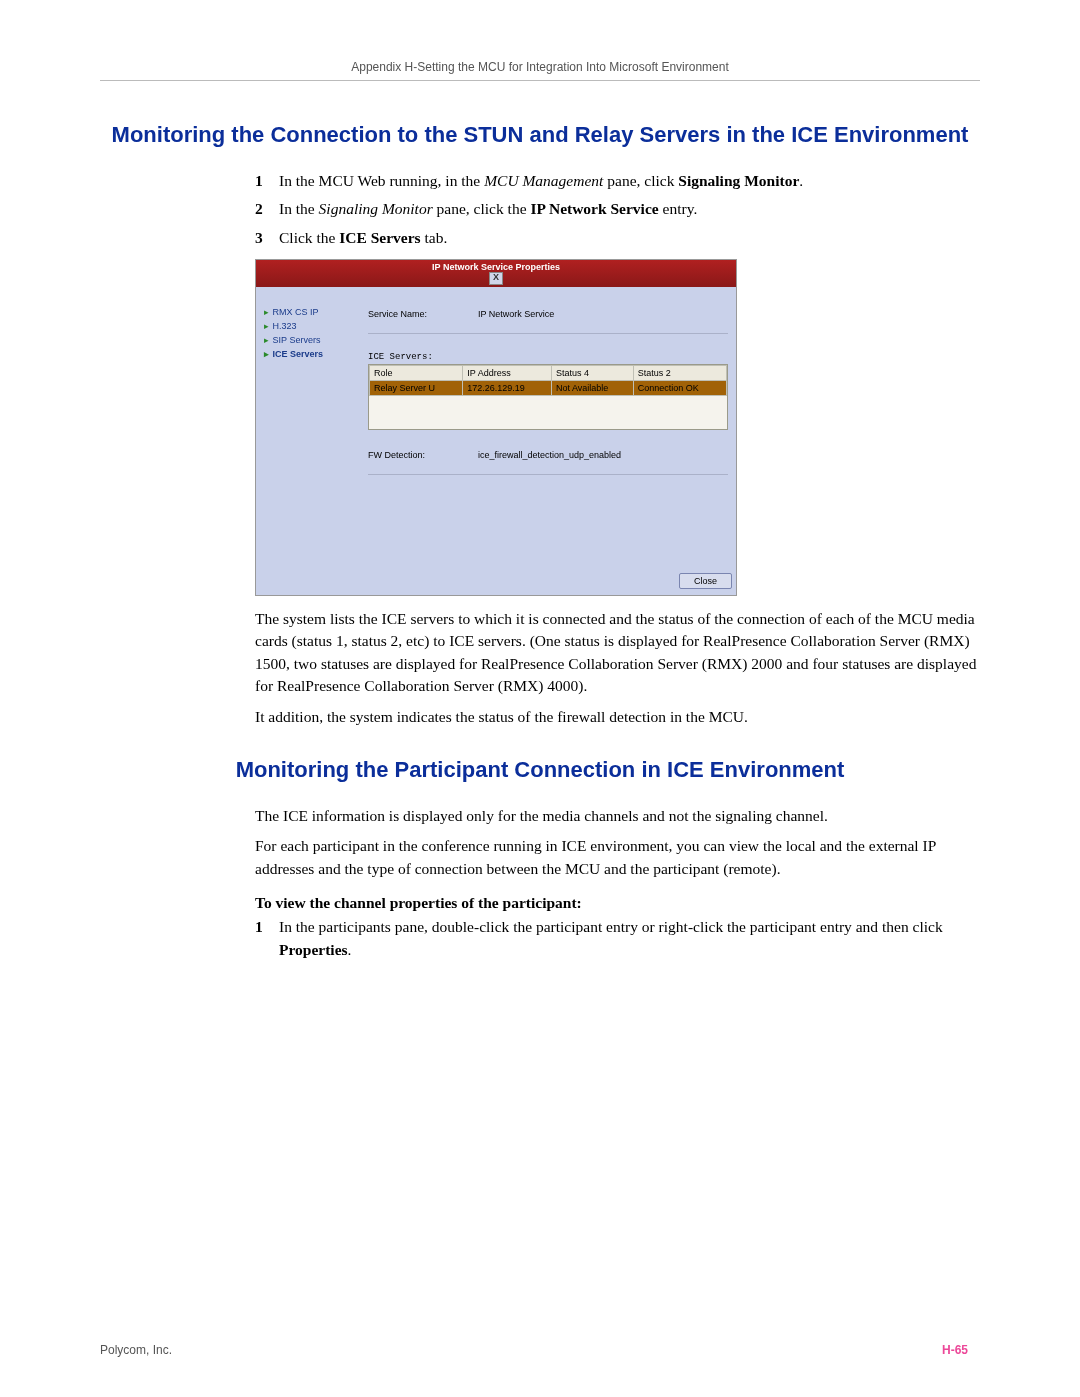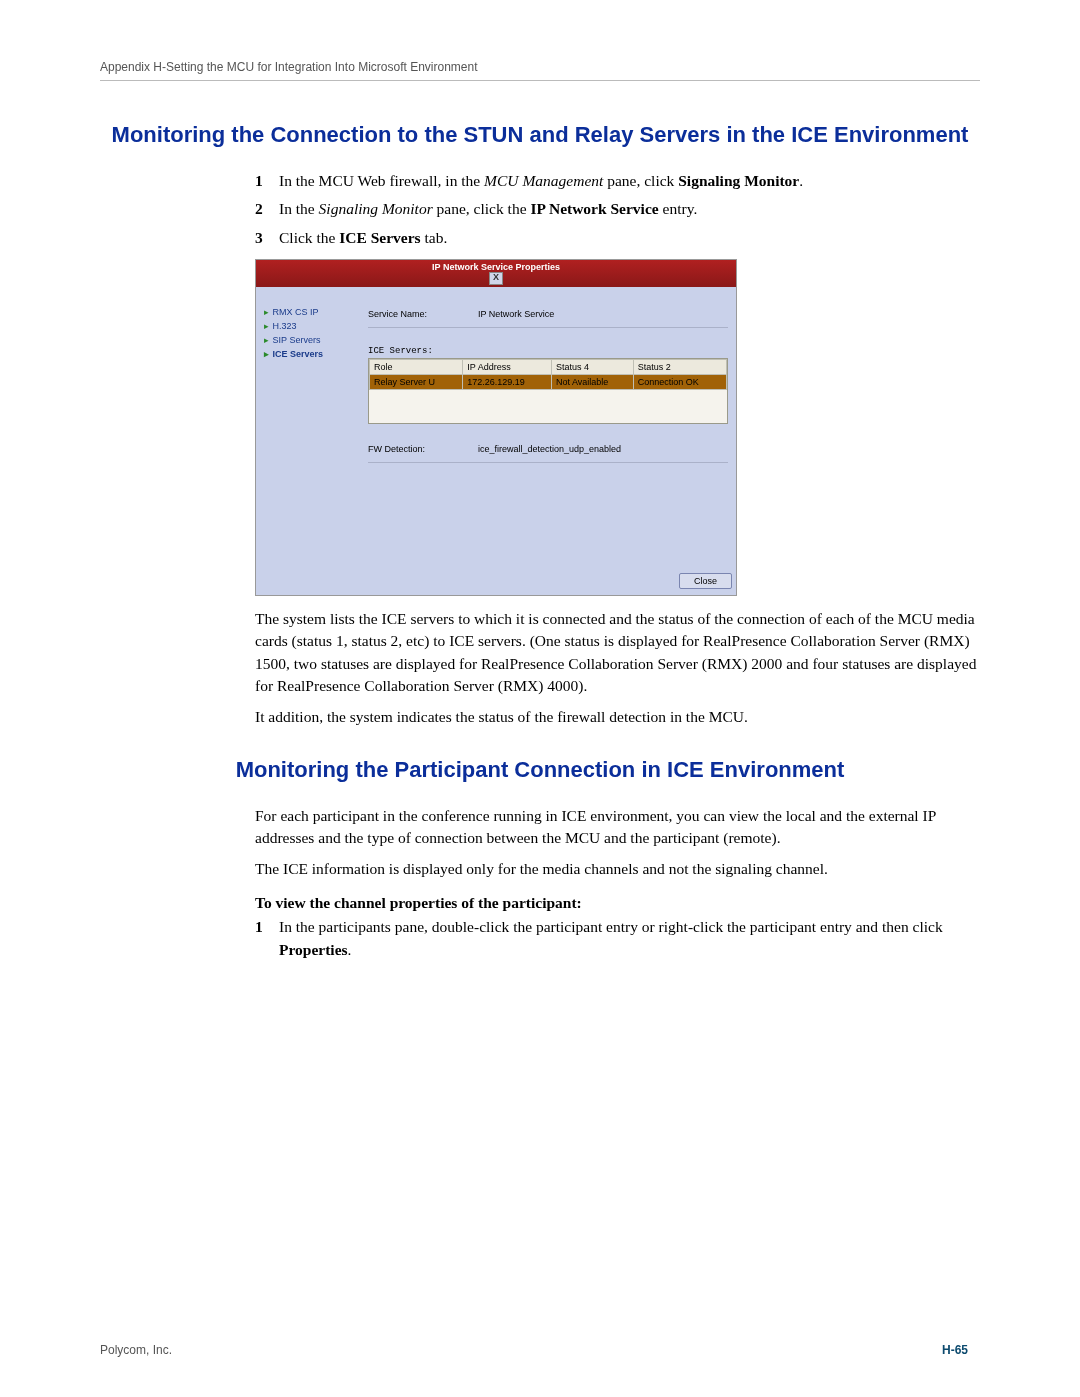--- a/index.html
+++ b/index.html
@@ -13,21 +13,21 @@
   .page {
     padding: 60px 100px 40px 100px;
     box-sizing: border-box;
     min-height: 1397px;
     position: relative;
   }
   .header-line {
     font-family: Arial, Helvetica, sans-serif;
     font-size: 12px;
     color: #555;
-    text-align: left;
+    text-align: center;
     border-bottom: 1px solid #bbb;
     padding-bottom: 6px;
     margin-bottom: 40px;
   }
   h1.section-title {
     font-family: Arial, Helvetica, sans-serif;
     font-weight: bold;
     font-size: 22px;
     color: #0b2e9a;
     margin: 0 0 20px 0;
@@ -126,21 +126,21 @@
     color: #2a8a2a;
     font-size: 9px;
   }
   .dlg-main {
     flex: 1;
     padding-top: 14px;
   }
   .dlg-row {
     display: flex;
     margin-bottom: 6px;
-    padding-bottom: 8px;
+    padding-bottom: 14px;
   }
   .dlg-row.underline {
     border-bottom: 1px solid #aab1c9;
   }
   .dlg-label {
     width: 110px;
     font-size: 9px;
   }
   .dlg-value {
     font-size: 9px;
@@ -189,37 +189,37 @@
     left: 100px;
     right: 112px;
     display: flex;
     justify-content: space-between;
     font-family: Arial, Helvetica, sans-serif;
     font-size: 12px;
     color: #555;
   }
   .page-footer .pgnum {
     font-weight: bold;
-    color: #0c4a6e;
+    color: #ec4899;
   }
 </style>
 </head>
 <body>
 
 <div class="page">
   <div class="header-line">Appendix H-Setting the MCU for Integration Into Microsoft Environment</div>
 
   <h1 class="section-title">Monitoring the Connection to the STUN and Relay Servers in the ICE Environment</h1>
 
   <div class="indented">
     <ol class="steps">
       <li>
         <span class="num">1</span>
         <span class="txt">
-          <span>In the MCU Web firewall, in the </span><span class="italic">MCU Management</span><span> pane, click </span><span class="bold">Signaling Monitor</span><span>.</span>
+          <span>In the MCU Web running, in the </span><span class="italic">MCU Management</span><span> pane, click </span><span class="bold">Signaling Monitor</span><span>.</span>
         </span>
       </li>
       <li>
         <span class="num">2</span>
         <span class="txt">
           <span>In the </span><span class="italic">Signaling Monitor</span><span> pane, click the </span><span class="bold">IP Network Service</span><span> entry.</span>
         </span>
       </li>
       <li>
         <span class="num">3</span>
@@ -288,22 +288,22 @@
       </div>
     </div>
 
     <p class="body">The system lists the ICE servers to which it is connected and the status of the connection of each of the MCU media cards (status 1, status 2, etc) to ICE servers. (One status is displayed for RealPresence Collaboration Server (RMX) 1500, two statuses are displayed for RealPresence Collaboration Server (RMX) 2000 and four statuses are displayed for RealPresence Collaboration Server (RMX) 4000).</p>
     <p class="body">It addition, the system indicates the status of the firewall detection in the MCU.</p>
   </div>
 
   <h1 class="section-title" style="margin-top:28px">Monitoring the Participant Connection in ICE Environment</h1>
 
   <div class="indented">
+    <p class="body">The ICE information is displayed only for the media channels and not the signaling channel.</p>
     <p class="body">For each participant in the conference running in ICE environment, you can view the local and the external IP addresses and the type of connection between the MCU and the participant (remote).</p>
-    <p class="body">The ICE information is displayed only for the media channels and not the signaling channel.</p>
     <p class="subhead">To view the channel properties of the participant:</p>
     <ol class="steps">
       <li>
         <span class="num">1</span>
         <span class="txt">
           <span>In the participants pane, double-click the participant entry or right-click the participant entry and then click </span><span class="bold">Properties</span><span>.</span>
         </span>
       </li>
     </ol>
   </div>

